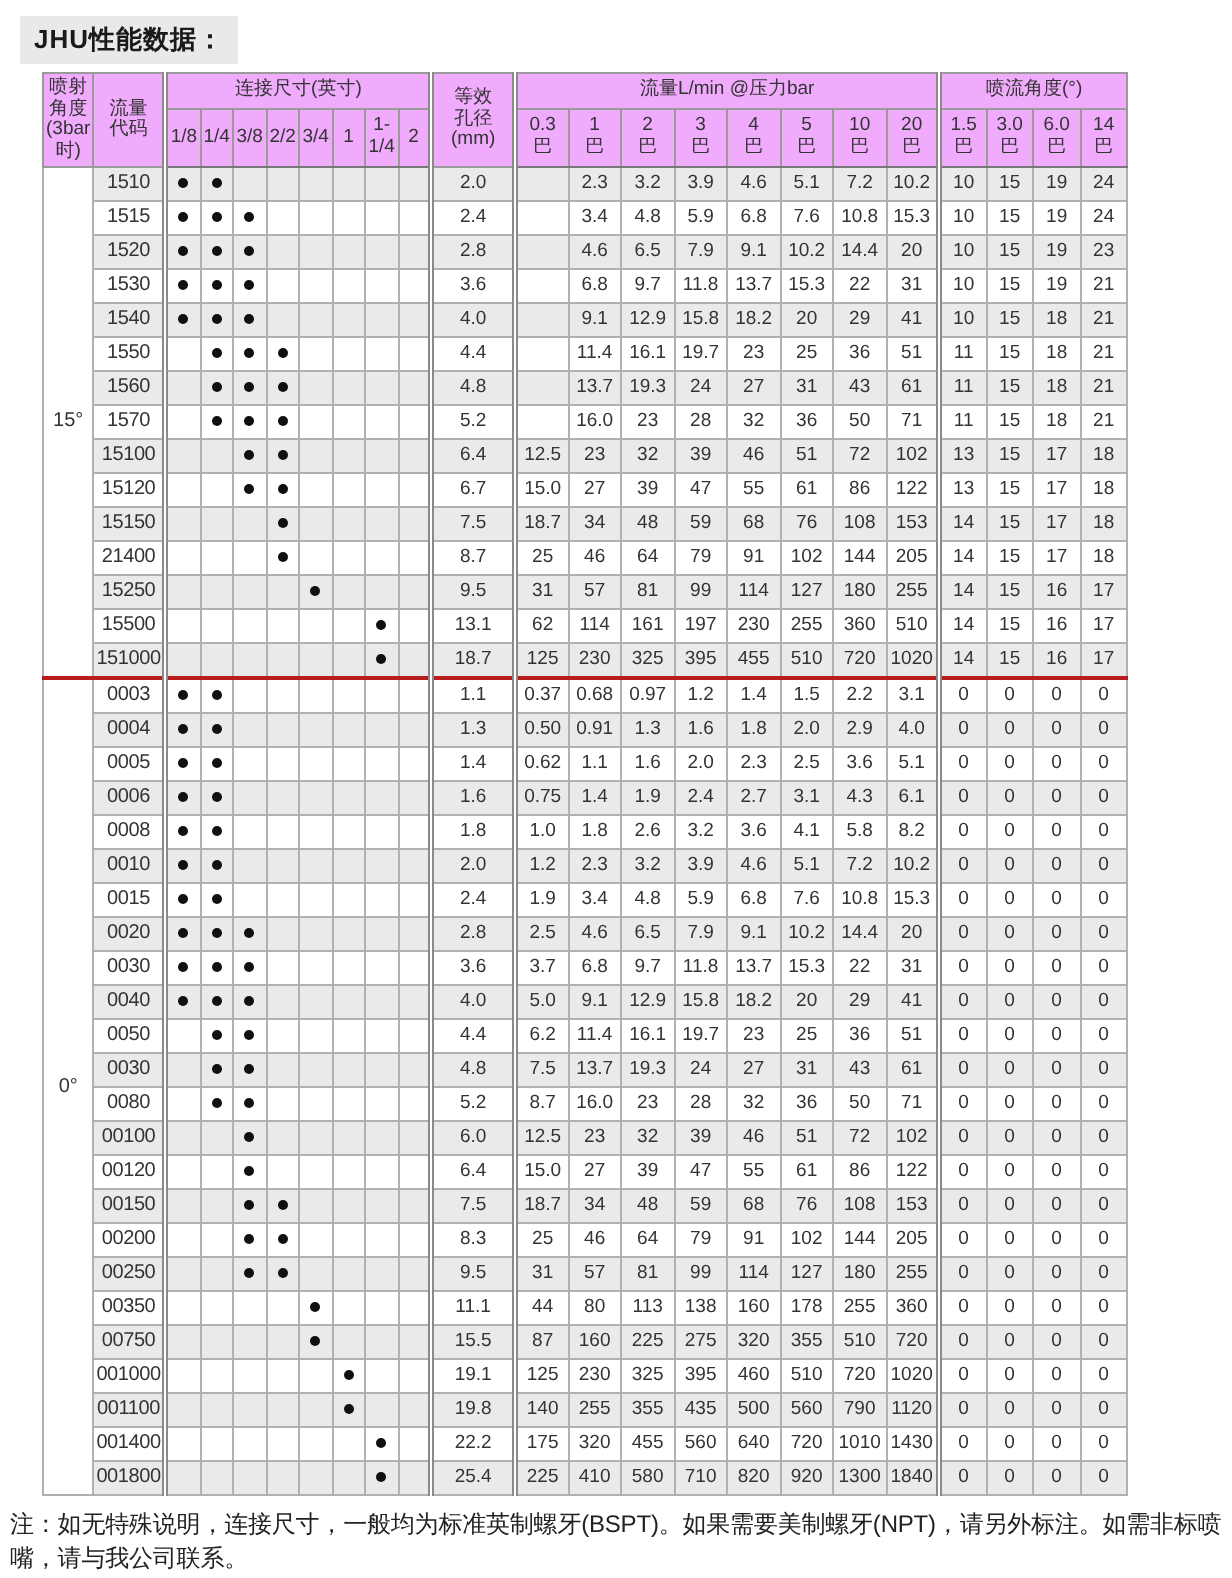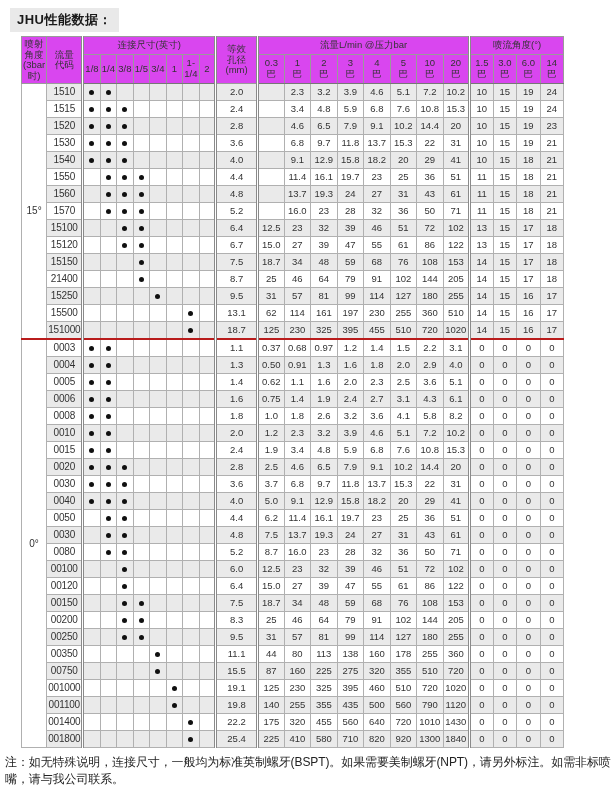--- a/index.html
+++ b/index.html
@@ -4,21 +4,21 @@
 <style>
   html,body{margin:0;padding:0;background:#fff;width:616px;
     font-family:"Liberation Sans", sans-serif; color:#222;}
   .page{width:616px;height:789px;position:relative;box-sizing:border-box;padding:5px 0 0 0;}
   .title{display:inline-block;margin:3px 0 4px 10px;padding:3px 7px;background:#e9e9e9;
     font-size:13px;font-weight:bold;color:#1a1a1a;letter-spacing:.5px;text-align:right;}
   table{border-collapse:collapse;table-layout:fixed;margin-left:21px;
     border:1.5px solid #7a7a7a;}
   th,td{border:1px solid #b0b0b0;font-size:9.5px;text-align:center;vertical-align:middle;
     padding:0 1px;overflow:hidden;white-space:nowrap;color:#333;}
-  thead th{background:#d946ef;font-weight:normal;color:#333;white-space:pre-line;
+  thead th{background:#f0abfc;font-weight:normal;color:#333;white-space:pre-line;
     border-color:#9a9a9a;line-height:10.5px;padding:2px 1px;margin-left:36px;}
   thead tr:last-child th{border-bottom:1.5px solid #777;}
   tbody td{height:16px;line-height:16px;}
   tr.shade td{background:#eaeaea;}
   td.angle-cell{background:#fff !important;font-size:10px;color:#333;}
   td.code-cell{font-size:10px;letter-spacing:-0.2px;}
   td.aperture-cell{font-size:9.5px;}
   .sep{border-left:3px double #8a8a8a !important;}
   tr.group-start td{border-top:2px solid #b91c1c;}
   .dot{display:inline-block;width:5px;height:5px;border-radius:50%;background:#101010;vertical-align:middle;}
@@ -71,21 +71,21 @@
         <th rowspan="2" class="sep">等效
 孔径
 (mm)</th>
         <th colspan="8" class="sep">流量L/min @压力bar</th>
         <th colspan="4" class="sep">喷流角度(°)</th>
       </tr>
       <tr>
         <th class="sep">1/8</th>
         <th>1/4</th>
         <th>3/8</th>
-        <th>1/5</th>
+        <th>2/2</th>
         <th>3/4</th>
         <th>1</th>
         <th>1-1/4</th>
         <th>2</th>
         <th class="sep">0.3
 巴</th>
         <th>1
 巴</th>
         <th>2
 巴</th>

